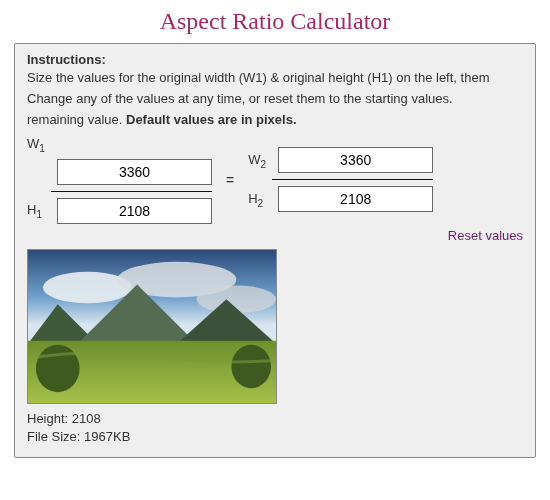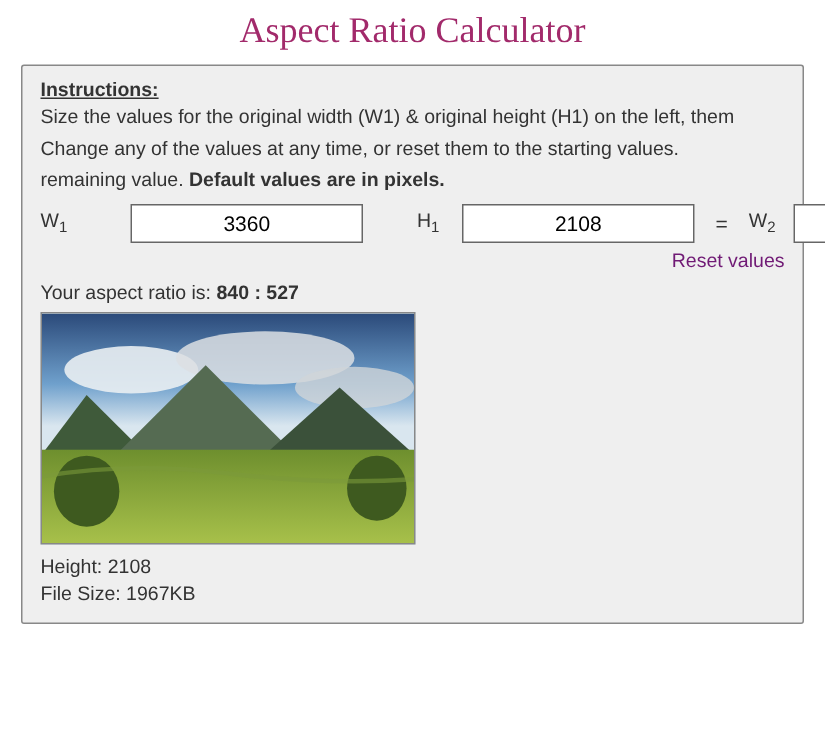--- a/index.html
+++ b/index.html
@@ -26,36 +26,35 @@
   }
   .panel {
     border: 1px solid #888;
     border-radius: 2px;
     background: #efefef;
     padding: 8px 12px 10px 12px;
   }
   .instr-head {
     font-weight: bold;
     margin-bottom: 2px;
-    text-decoration: underline;
   }
   .instr p {
     margin: 2px 0;
     line-height: 1.45;
   }
   sub { font-size: 10px; }
   .calc {
     display: flex;
     align-items: center;
     gap: 12px;
     margin-top: 6px;
   }
   .frac {
     display: flex;
-    flex-direction: row;
+    flex-direction: column;
     gap: 6px;
   }
   .row {
     display: flex;
     align-items: center;
     gap: 6px;
   }
   .lbl {
     width: 24px;
   }
@@ -146,23 +145,20 @@
         <div class="divider"></div>
         <div class="row">
           <span class="lbl"><span>H</span><sub>2</sub></span>
           <input class="num" type="text" value="2108" style="">
         </div>
       </div>
     </div>
 
     <div class="reset">Reset values</div>
 
-    <div class="ratio-line">
-      <span>Your aspect ratio is: </span><b>840 : 527</b>
-    </div>
 
     <div class="preview">
       <svg viewBox="0 0 250 155" preserveAspectRatio="none">
         <defs>
           <linearGradient id="sky" x1="0" y1="0" x2="0" y2="1">
             <stop offset="0" stop-color="#2b4a7a"></stop>
             <stop offset="0.5" stop-color="#6fa0cc"></stop>
             <stop offset="0.8" stop-color="#d9e6ef"></stop>
           </linearGradient>
           <linearGradient id="grass" x1="0" y1="0" x2="0" y2="1">

